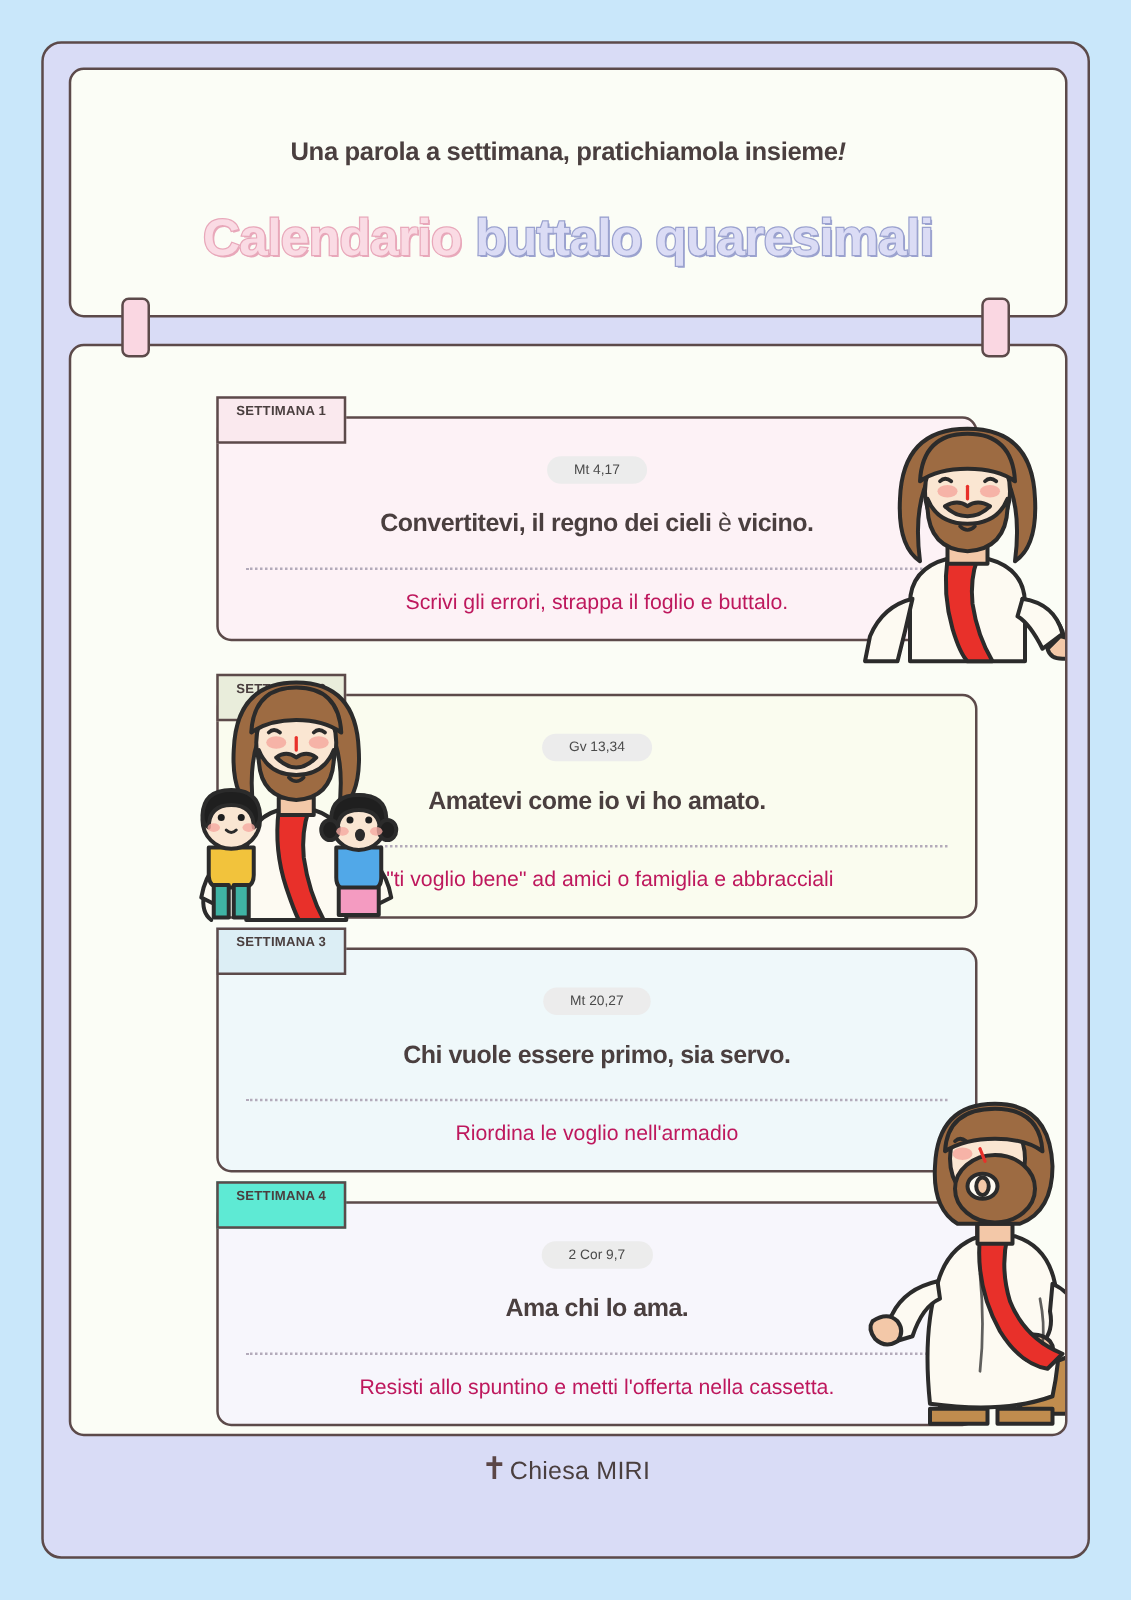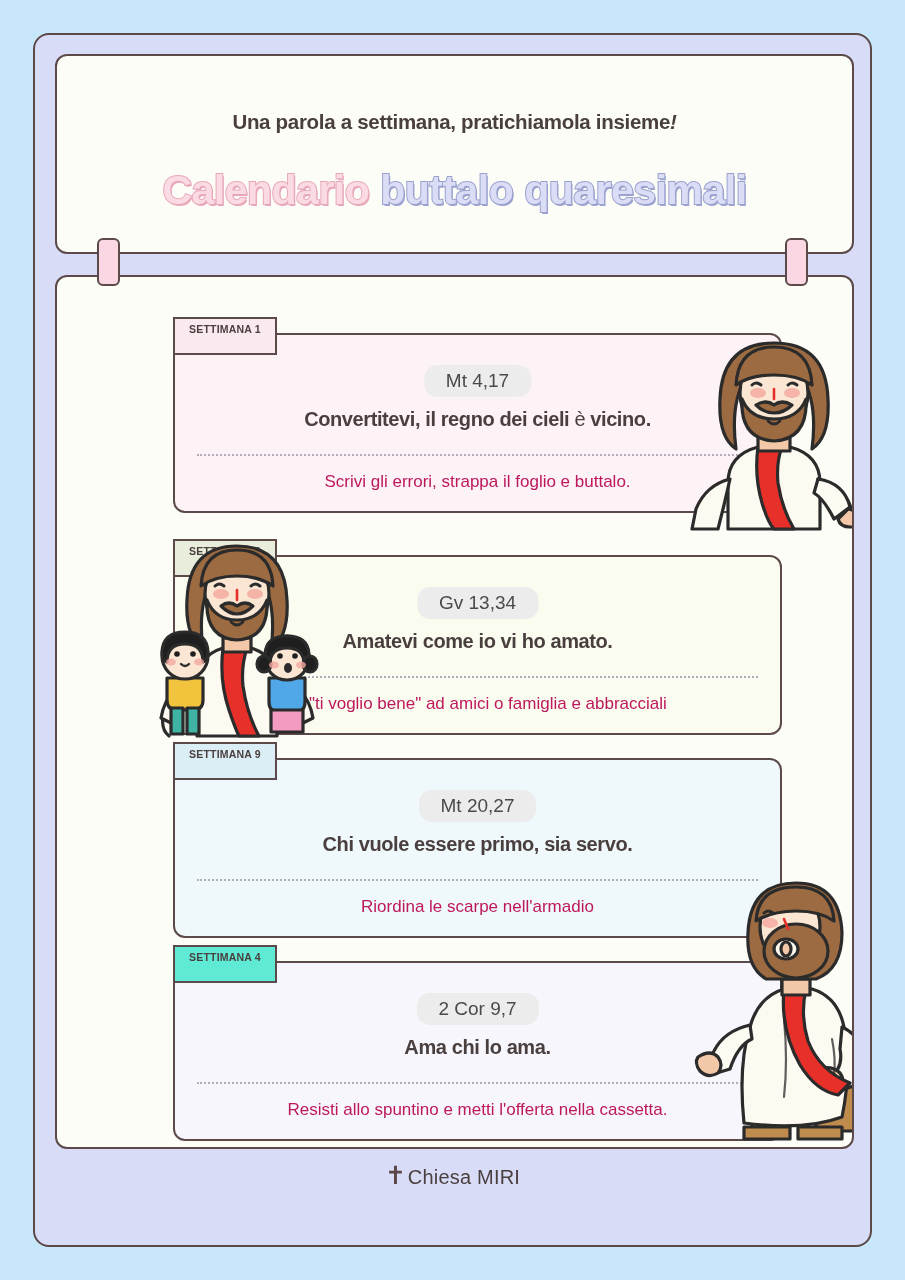--- a/index.html
+++ b/index.html
@@ -140,21 +140,21 @@
   .w4 .week-tab { background: #5eead4; }
 
   .chip {
     position: absolute;
     left: 50%;
     transform: translateX(-50%);
     top: 30px;
     background: #ececec;
     border-radius: 13px;
     padding: 5px 22px;
-    font-size: 19px;
+    font-size: 11px;
     color: #4a4a4a;
     white-space: nowrap;
     z-index: 20;
   }
   .verse {
     position: absolute;
     left: 0;
     right: 0;
     top: 73px;
     text-align: center;
@@ -244,25 +244,25 @@
 
     <div class="week-card w2">
       <div class="week-tab">SETTIMANA 2</div>
       <div class="chip">Gv 13,34</div>
       <div class="verse">Amatevi come io vi ho amato.</div>
       <div class="divider"></div>
       <div class="task">Di "ti voglio bene" ad amici o famiglia e abbracciali</div>
     </div>
 
     <div class="week-card w3">
-      <div class="week-tab">SETTIMANA 9</div>
+      <div class="week-tab">SETTIMANA 3</div>
       <div class="chip">Mt 20,27</div>
       <div class="verse">Chi vuole essere primo, sia servo.</div>
       <div class="divider"></div>
-      <div class="task">Riordina le scarpe nell'armadio</div>
+      <div class="task">Riordina le voglio nell'armadio</div>
     </div>
 
     <div class="week-card w4">
       <div class="week-tab">SETTIMANA 4</div>
       <div class="chip">2 Cor 9,7</div>
       <div class="verse">Ama chi lo ama.</div>
       <div class="divider"></div>
       <div class="task">Resisti allo spuntino e metti l'offerta nella cassetta.</div>
     </div>
 

